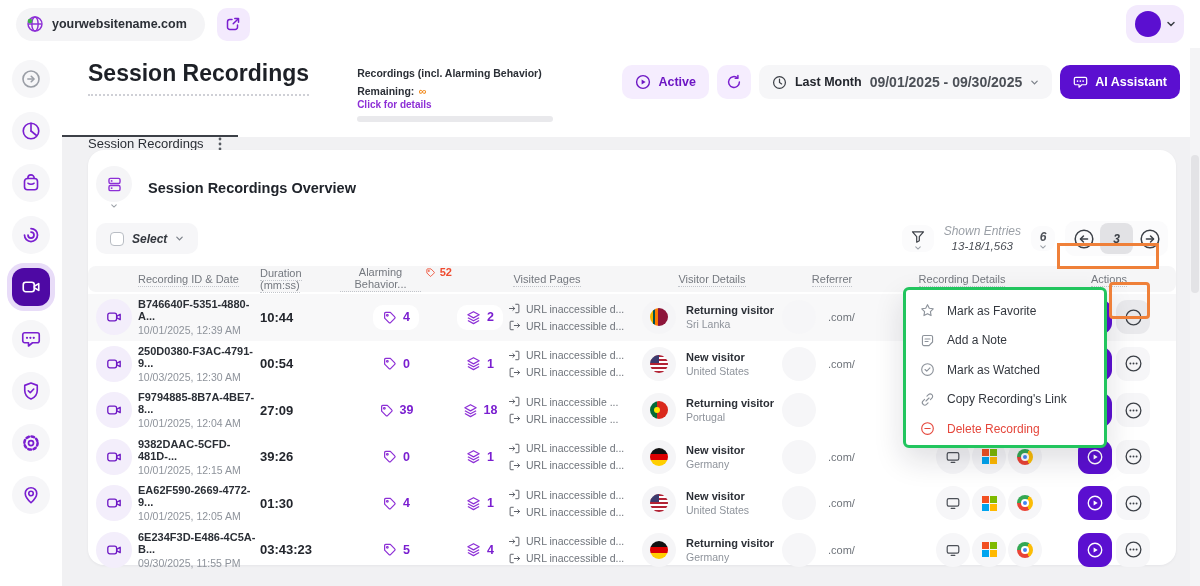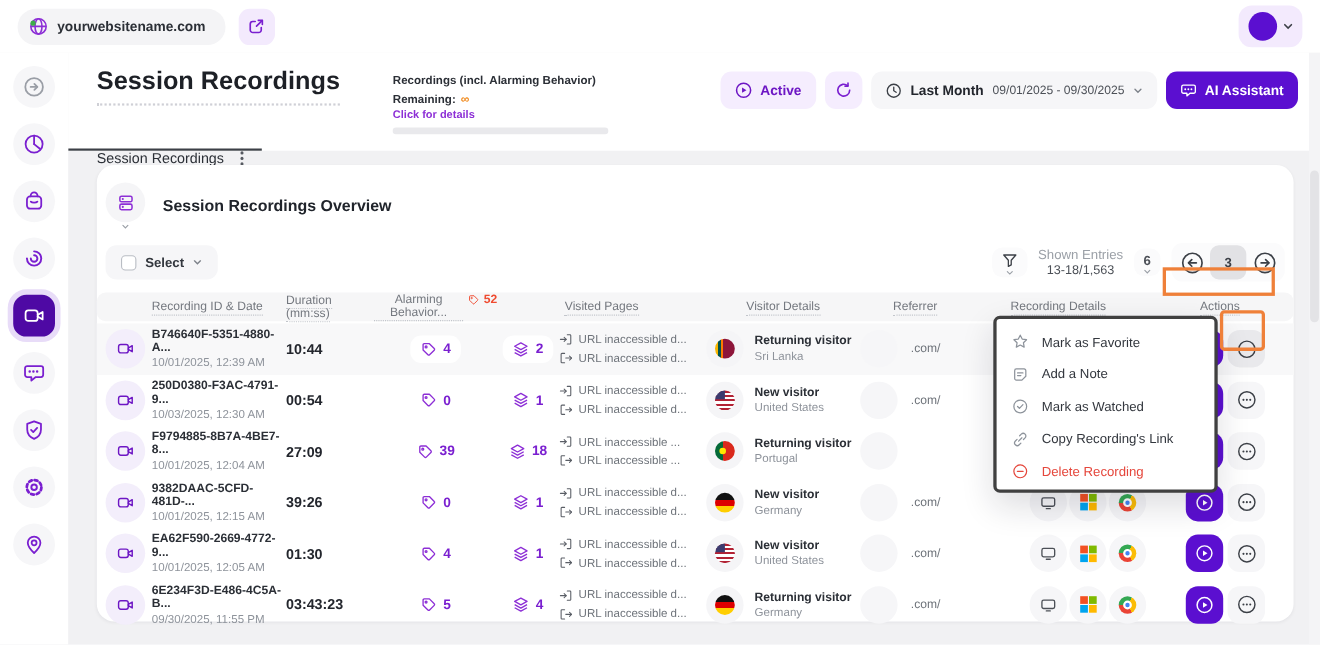--- a/index.html
+++ b/index.html
@@ -28,34 +28,34 @@
   .remaining { margin-left:48px; width:196px; padding-top:3px; }
   .remaining .lbl { font-size:10.5px; font-weight:bold; color:#2b2f36; line-height:1.25;text-align:center; }
   .remaining .inf { color:#f08a1d; font-weight:bold; font-size:11px; }
   .remaining .link { font-size:10px; color:#8d2fd6; font-weight:bold; }
   .remaining .bar { margin-top:6px; height:6px; border-radius:3px; background:#e9e9ec; }
   .head-btns { margin-left:auto; display:flex; align-items:center; gap:8px; padding-top:5px; }
   .btn { height:34px; border-radius:10px; display:flex; align-items:center; gap:7px; font-size:12.5px; font-weight:bold; padding:0 13px; }
   .btn-active { background:#f5edfe; color:#6d16c4; }
   .btn-refresh { width:34px; padding:0; justify-content:center; background:#f5edfe; color:#7a1fd0; }
   .btn-period { background:#f6f6f8; color:#23262d; gap:8px; }
-  .btn-period .date { font-size:11px; font-weight:normal; color:#4c5057;text-align:center; }
+  .btn-period .date { font-size:14px; font-weight:bold; color:#4c5057;text-align:center; }
   .btn-ai { background:#5b0fd0; color:#fff; }
   .tab-row { display:flex; align-items:center; gap:14px; padding:14px 0 0 26px; }
   .tab { font-size:13px; color:#2b2f36; padding-bottom:12px; }
   .tab-bar { position:absolute; left:0; top:87px; width:176px; height:2px; background:#3c4047; }
   .kebab { color:#565a61; padding-bottom:12px; }
 
   
   .card { position:absolute; left:88px; top:150px; width:1088px; height:415px; background:#fff; border-radius:16px; box-shadow:0 1px 3px rgba(20,20,40,.05); z-index:1; }
   .card-head { display:flex; align-items:center; gap:16px; padding:16px 8px 0 8px; }
   .db-wrap { display:flex; flex-direction:column; align-items:center; gap:1px; }
   .db-circle { width:36px; height:36px; border-radius:50%; background:#f5f5f7; display:flex; align-items:center; justify-content:center; color:#8d2fd6; }
   .card-title { font-size:14.5px; font-weight:bold; color:#20242b; }
-  .controls { display:flex; align-items:center; justify-content:space-between; padding:12px 8px 8px 8px; }
+  .controls { display:flex; align-items:center; justify-content:space-between; padding:12px 8px 8px 8px;font-style:italic; }
   .select-btn { display:flex; align-items:center; gap:8px; background:#f6f6f8; border-radius:10px; height:31px; padding:0 14px; font-size:12px; font-weight:bold; color:#33373e; }
   .cbx { width:14px; height:14px; border:1.4px solid #b9bdc4; border-radius:4px; background:#fff; }
   .chev { color:#7d828a; }
   .right-controls { display:flex; align-items:center; gap:10px; }
   .funnel-wrap,.pgsize { display:flex; flex-direction:column; align-items:center; background:#fbfbfc; border-radius:9px; padding:4px 8px 1px; color:#4c5057; }
   .pgsize .n { font-size:12px; font-weight:bold; }
   .shown { text-align:center; line-height:1.25; }
   .shown .l1 { font-size:12px; color:#9ba0a7; }
   .shown .l2 { font-size:11.5px; color:#4c5057; }
   .pager { display:flex; align-items:center; background:#fbfbfc; border-radius:10px; padding:2px; }
@@ -105,21 +105,21 @@
   .winlogo i:nth-child(1){background:#f25022;} .winlogo i:nth-child(2){background:#7fba00;}
   .winlogo i:nth-child(3){background:#00a4ef;} .winlogo i:nth-child(4){background:#ffb900;}
   .chrome { width:16px; height:16px; border-radius:50%; background:conic-gradient(from 150deg,#ea4335 0 120deg,#34a853 120deg 240deg,#fbbc05 240deg 360deg); position:relative; }
   .chrome::after { content:""; position:absolute; left:4px; top:4px; width:8px; height:8px; border-radius:50%; background:#4285f4; border:2px solid #fff; box-sizing:border-box; }
   .actions-cell { display:flex; align-items:center; justify-content:flex-end; gap:4px; padding-right:26px; }
   .play-btn { width:34px; height:34px; border-radius:11px; background:#5b0fd0; color:#fff; display:flex; align-items:center; justify-content:center; }
   .more-btn { width:34px; height:34px; border-radius:11px; background:#f6f6f8; color:#3c4047; display:flex; align-items:center; justify-content:center; }
   .row-active .more-btn { background:#e9e9ec; }
 
   
-  .ctx-menu { position:absolute; left:903px; top:287px; width:204px; height:161px; background:#fff; border:3px solid #404040; border-radius:6px; box-shadow:0 12px 30px rgba(20,20,40,.14); z-index:5; padding:6px 0; }
+  .ctx-menu { position:absolute; left:903px; top:287px; width:204px; height:161px; background:#fff; border:3px solid #22c55e; border-radius:6px; box-shadow:0 12px 30px rgba(20,20,40,.14); z-index:5; padding:6px 0; }
   .menu-item { display:flex; align-items:center; gap:12px; height:29.5px; padding:0 14px; font-size:12px; color:#33373e; }
   .menu-item svg { color:#8d939b; flex:none; }
   .menu-item.danger, .menu-item.danger svg { color:#e5473c; }
   .ann-box { position:absolute; border:3px solid #ef8039; z-index:6; }
   .ann-actions { left:1057px; top:243px; width:102px; height:26px; }
   .ann-more { left:1109px; top:282px; width:41px; height:37px; border-radius:4px; }
 
   
   .scroll-track { position:absolute; right:0; top:48px; width:10px; height:538px; background:#f4f4f6; z-index:4; }
   .scroll-thumb { position:absolute; right:1px; top:107px; width:8px; height:138px; border-radius:4px; background:#e3e3e6; }

